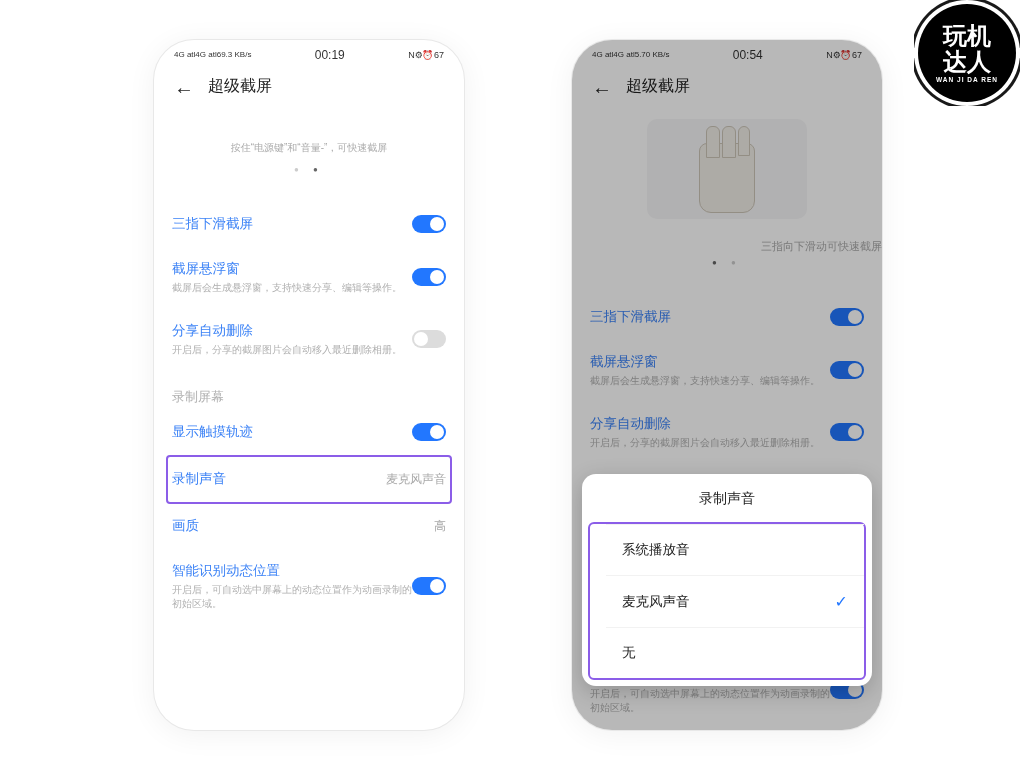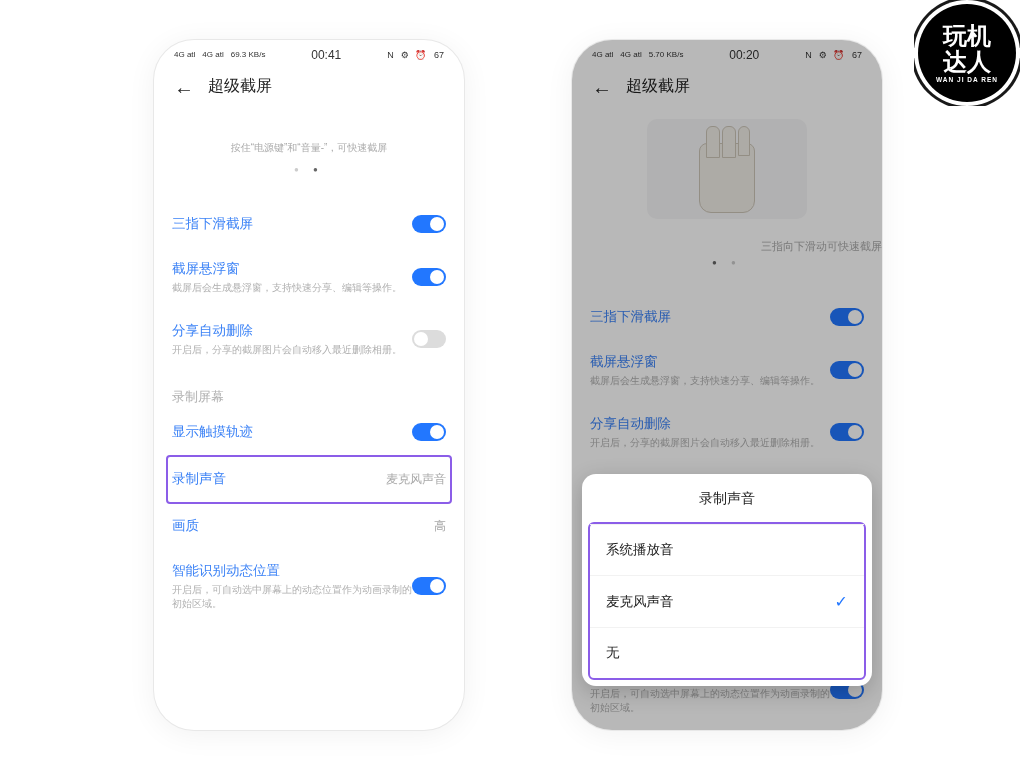--- a/index.html
+++ b/index.html
@@ -23,21 +23,21 @@
   .phone.p1 { left: 154px; top: 40px; }
   .phone.p2 { left: 572px; top: 40px; }
   .phone.p2 .overlay {
     position: absolute; inset: 0; background: rgba(0,0,0,0.28); z-index: 5;
   }
   .statusbar {
     display: flex; align-items: center; justify-content: space-between;
     padding: 8px 20px 4px;
     font-size: 9px; color: #333;
   }
-  .sb-left, .sb-right { display: flex; gap: 7px; align-items: flex-end; }
+  .sb-left, .sb-right { display: flex; align-items: flex-end; }
   .sb-sig { font-size: 8px; line-height: 1; text-align: center; }
   .sb-time { font-size: 12px; font-weight: 500; }
   .titlebar {
     display: flex; align-items: center; gap: 14px;
     padding: 10px 18px 10px 20px;
     font-size: 16px; font-weight: 500; color: #222;
   }
   .back-arrow { font-size: 20px; line-height: 1; }
   .hint {
     text-align: center; font-size: 10px; color: #aaa;
@@ -102,20 +102,21 @@
     box-shadow: 0 6px 22px rgba(0,0,0,0.2);
   }
   .sheet-title {
     text-align: center; font-size: 14px; font-weight: 500;
     padding: 16px 0 14px; color: #222;
   }
   .sheet-row {
     display: flex; justify-content: space-between; align-items: center;
     padding: 16px 16px; font-size: 13.5px; color: #222;
     border-top: 1px solid #f2f2f2;
+    margin-left: 16px;
   }
   .sheet-row .check { color: #2277ff; font-size: 16px; }
   .sheet-highlight {
     border: 2.5px solid #8b5de8;  margin: 0 6px 6px; border-radius: 6px;
   }
   
   .stamp {
     position: absolute; right: 8px; top: 4px; width: 98px; height: 98px;
     border-radius: 50%; background: #000;
     display: flex; flex-direction: column; align-items: center; justify-content: center;
@@ -136,21 +137,21 @@
 <div class="phone p1">
   <div class="statusbar">
     <div class="sb-left">
       <div class="sb-sig">4G
 atl</div>
       <div class="sb-sig">4G
 atl</div>
       <div class="sb-sig">69.3
 KB/s</div>
     </div>
-    <div class="sb-time">00:41</div>
+    <div class="sb-time">00:19</div>
     <div class="sb-right">
       <span>N</span>
       <span>⚙</span>
       <span>⏰</span>
       <span>67</span>
     </div>
   </div>
   <div class="titlebar">
     <span class="back-arrow">←</span>
     <span>超级截屏</span>
@@ -221,21 +222,21 @@
   <div class="base-content">
     <div class="statusbar">
       <div class="sb-left">
         <div class="sb-sig">4G
 atl</div>
         <div class="sb-sig">4G
 atl</div>
         <div class="sb-sig">5.70
 KB/s</div>
       </div>
-      <div class="sb-time">00:20</div>
+      <div class="sb-time">00:54</div>
       <div class="sb-right">
         <span>N</span>
         <span>⚙</span>
         <span>⏰</span>
         <span>67</span>
       </div>
     </div>
     <div class="titlebar">
       <span class="back-arrow">←</span>
       <span>超级截屏</span>

